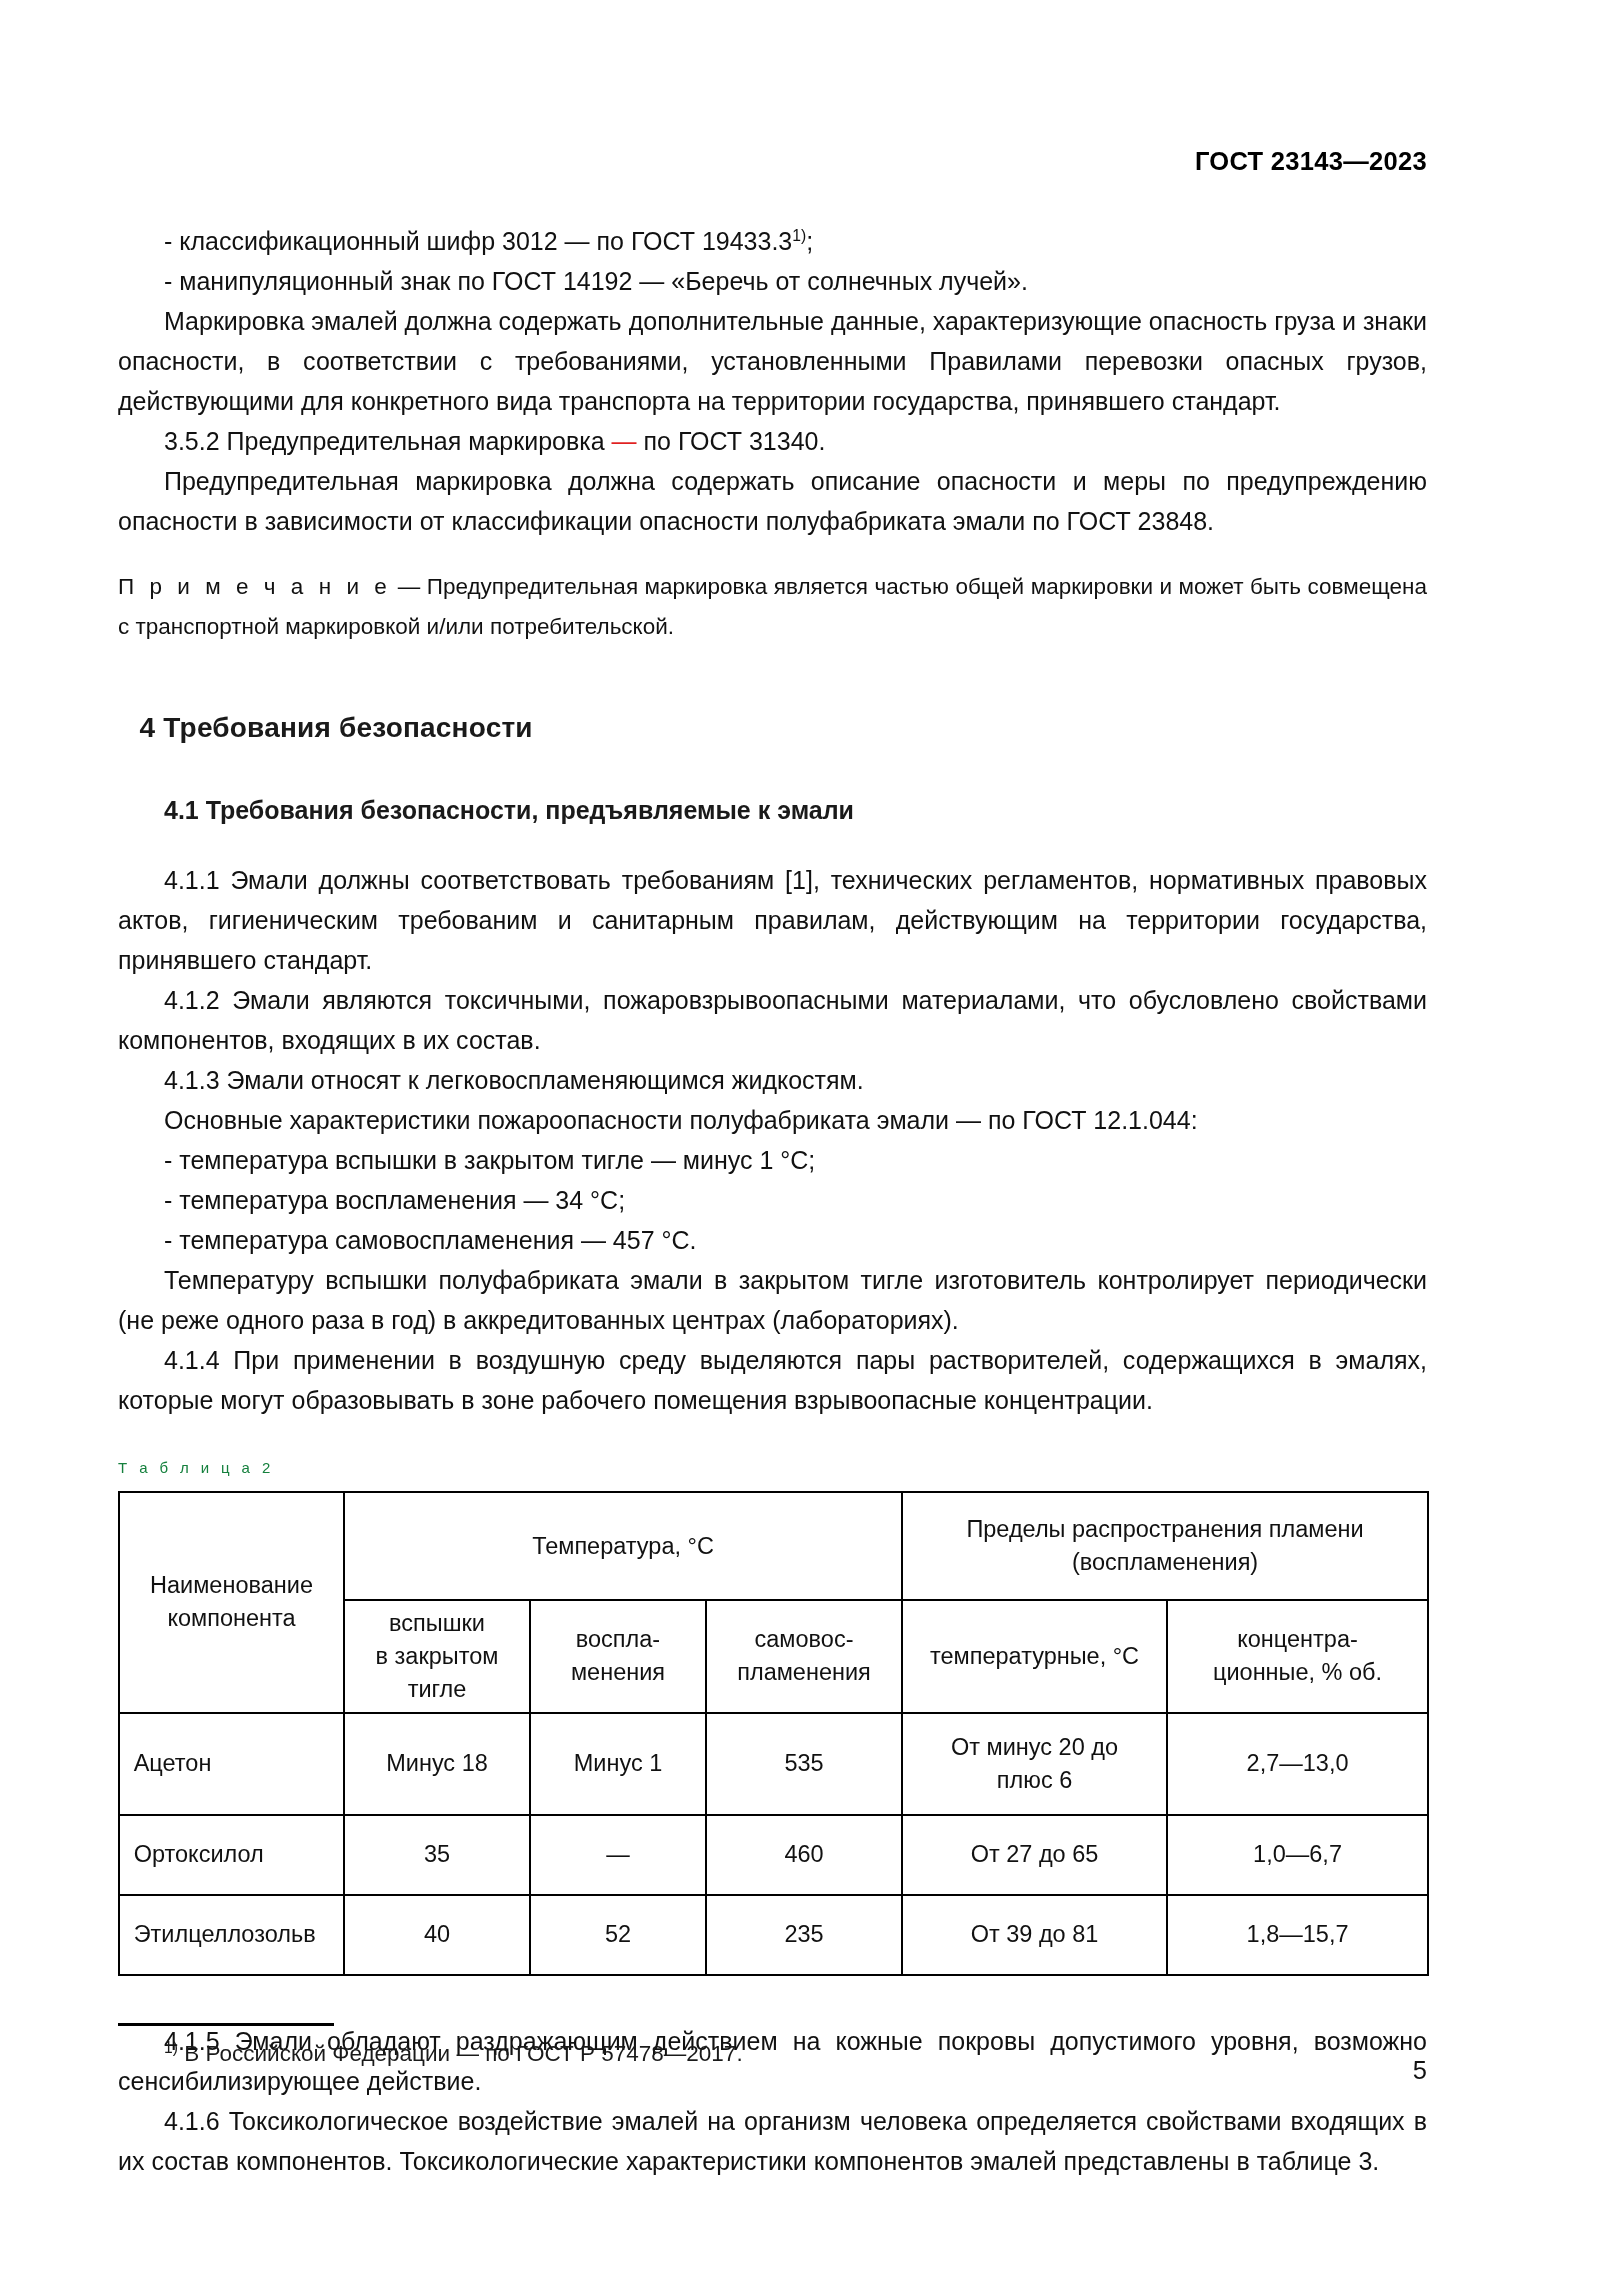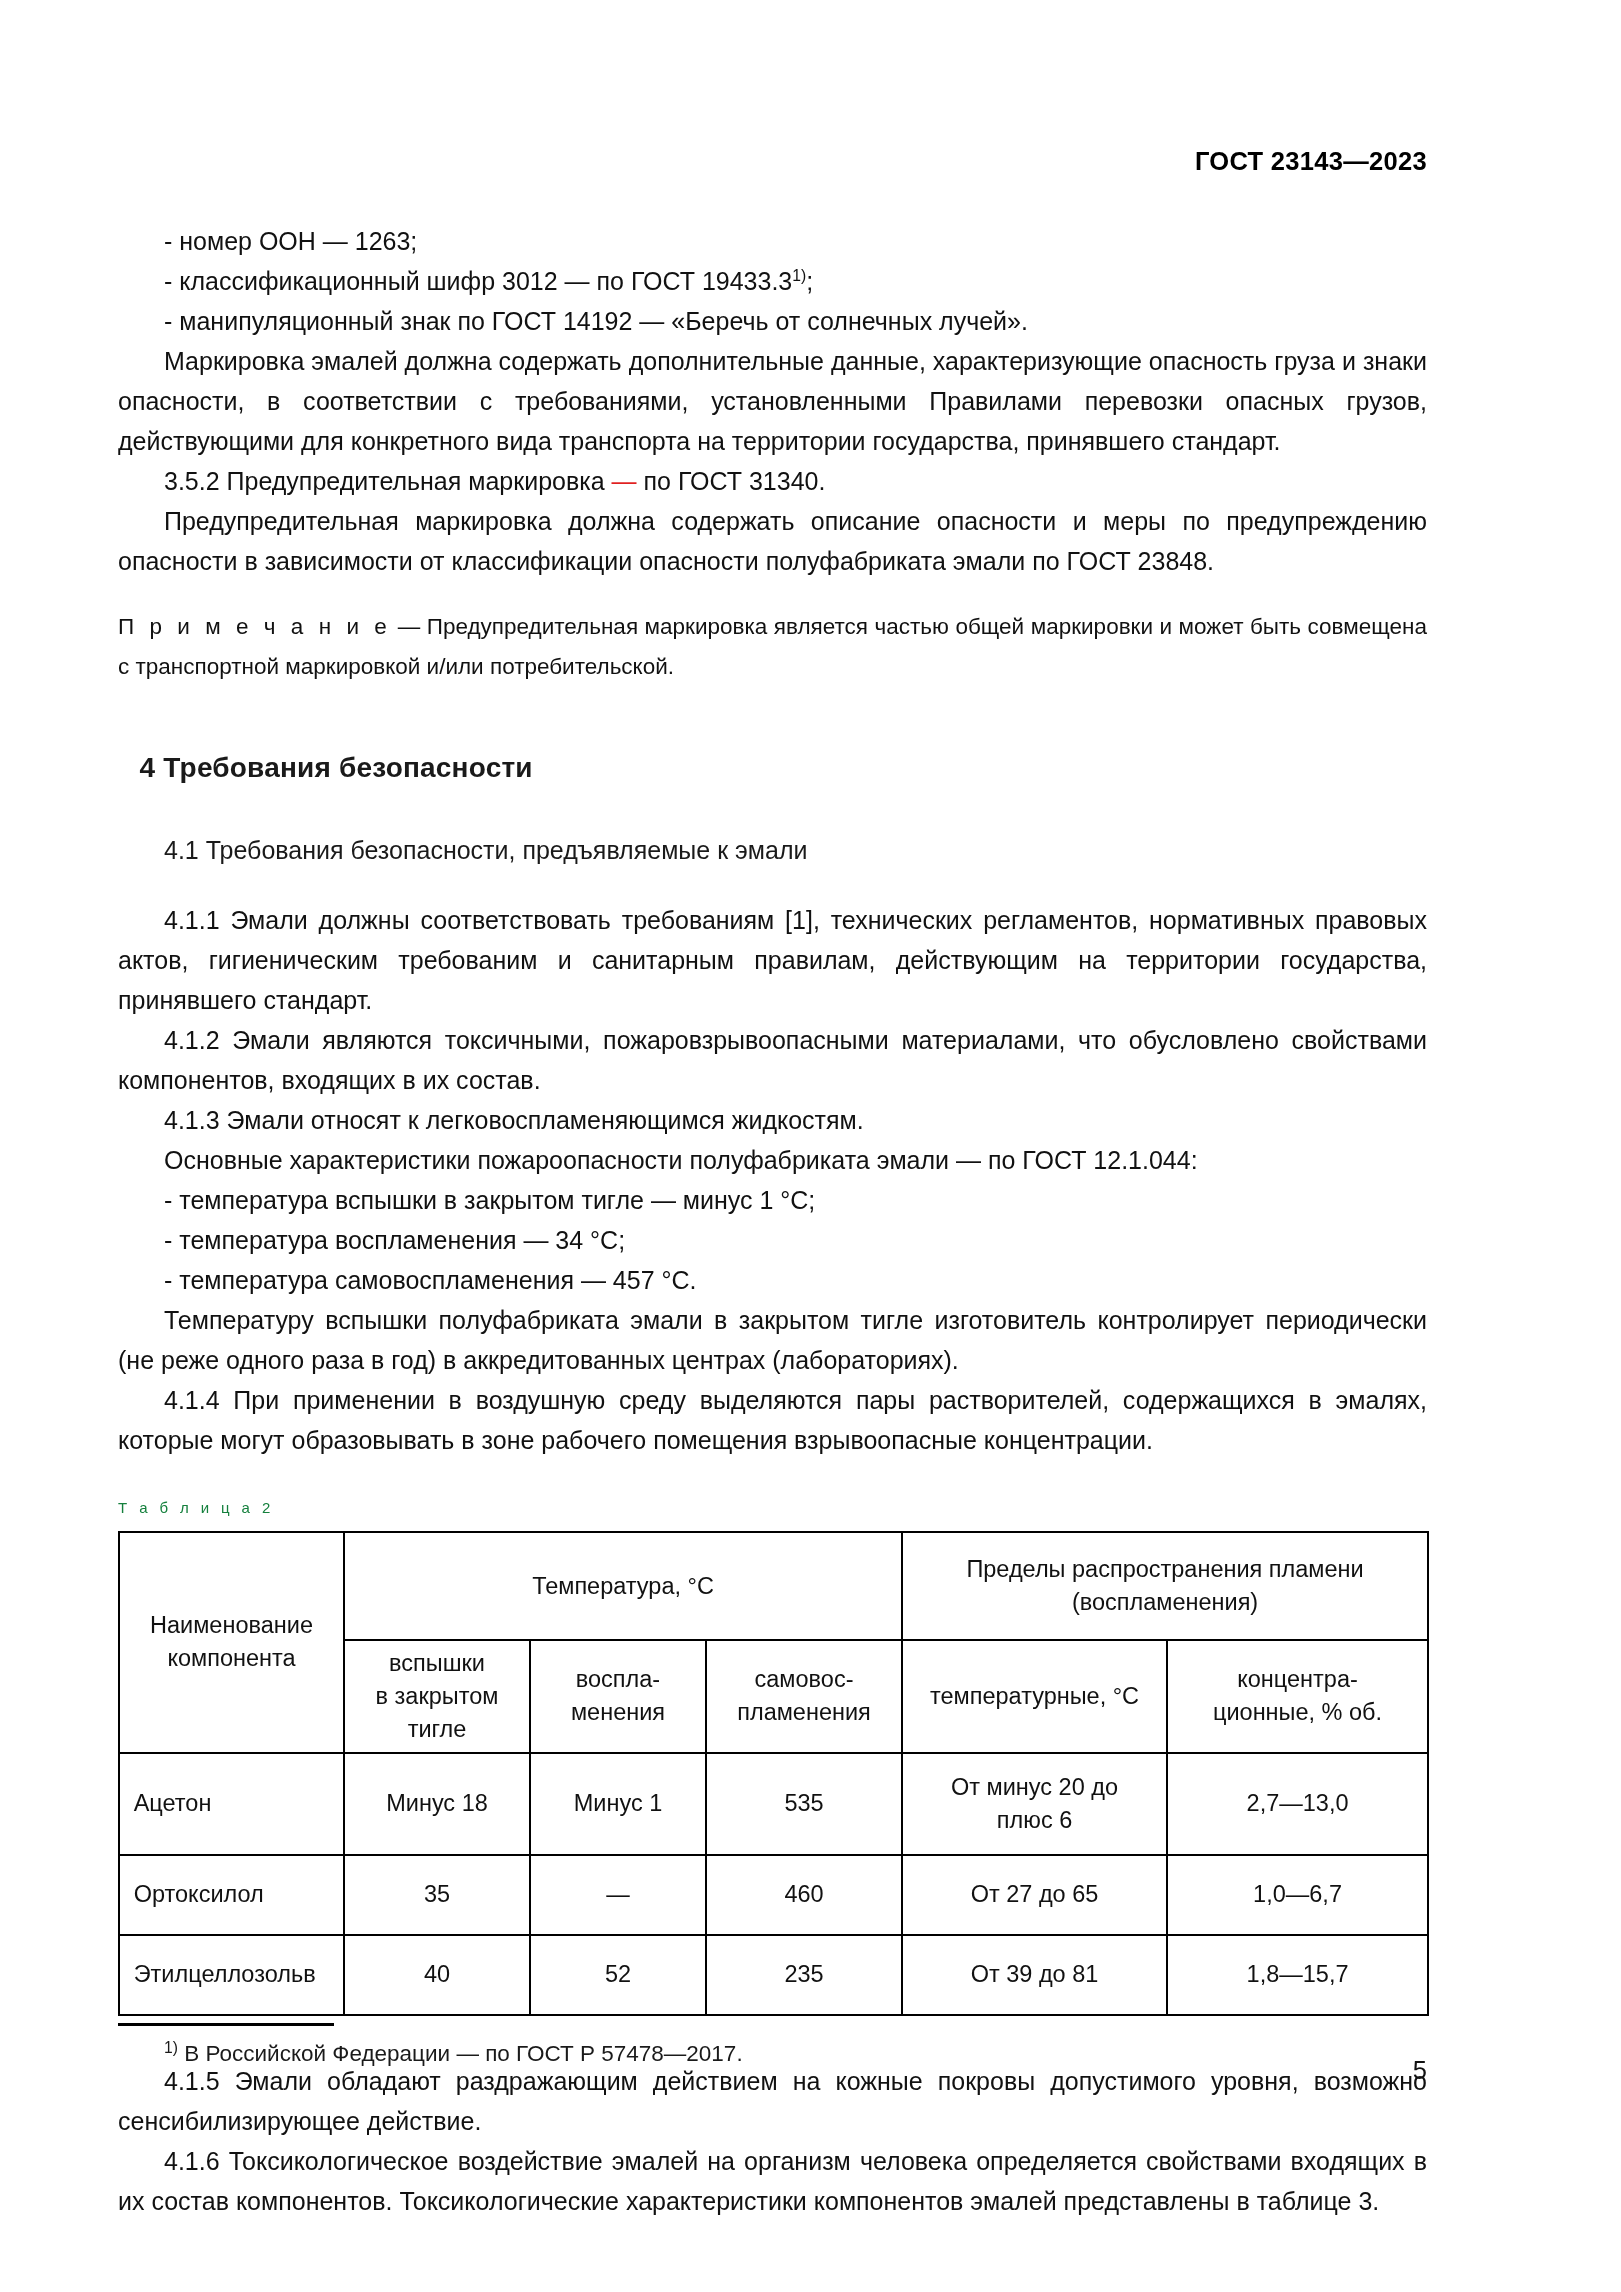--- a/index.html
+++ b/index.html
@@ -76,21 +76,21 @@
   h2.sec {
     margin: 0;
     font-size: 28px;
     font-weight: bold;
     letter-spacing: 0.2px;
     padding-left: 21.6px;
   }
   h3.subsec {
     margin: 0;
     font-size: 25px;
-    font-weight: normal;
+    font-weight: bold;
     padding-left: 46px;
   }
   .gap-sec-top { height: 65px; }
   .gap-sec-bot { height: 52px; }
   .gap-sub-bot { height: 35px; }
   
   .tbl-caption {
     font-size: 15px;
     letter-spacing: 3.9px;
     color: #15803d;
@@ -152,21 +152,20 @@
 </style>
 </head>
 <body>
 
 <div class="page">
 
   <div class="runhead">ГОСТ 23143—2023</div>
 
   <div class="content">
 
-    <p class="dash-item">- номер ООН — 1263;</p>
 
     <p class="dash-item"><span>- классификационный шифр 3012 — по ГОСТ 19433.3</span><sup class="fn">1)</sup><span>;</span></p>
 
     <p class="dash-item">- манипуляционный знак по ГОСТ 14192 — «Беречь от солнечных лучей».</p>
 
     <p class="just ind">Маркировка эмалей должна содержать дополнительные данные, характеризующие опасность груза и знаки опасности, в соответствии с требованиями, установленными Правилами перевозки опасных грузов, действующими для конкретного вида транспорта на территории государства, принявшего стандарт.</p>
 
     <p class="ind"><span>3.5.2 Предупредительная маркировка </span><span class="red-dash">—</span><span> по ГОСТ 31340.</span></p>
 
     <p class="just ind">Предупредительная маркировка должна содержать описание опасности и меры по предупреждению опасности в зависимости от классификации опасности полуфабриката эмали по ГОСТ 23848.</p>

